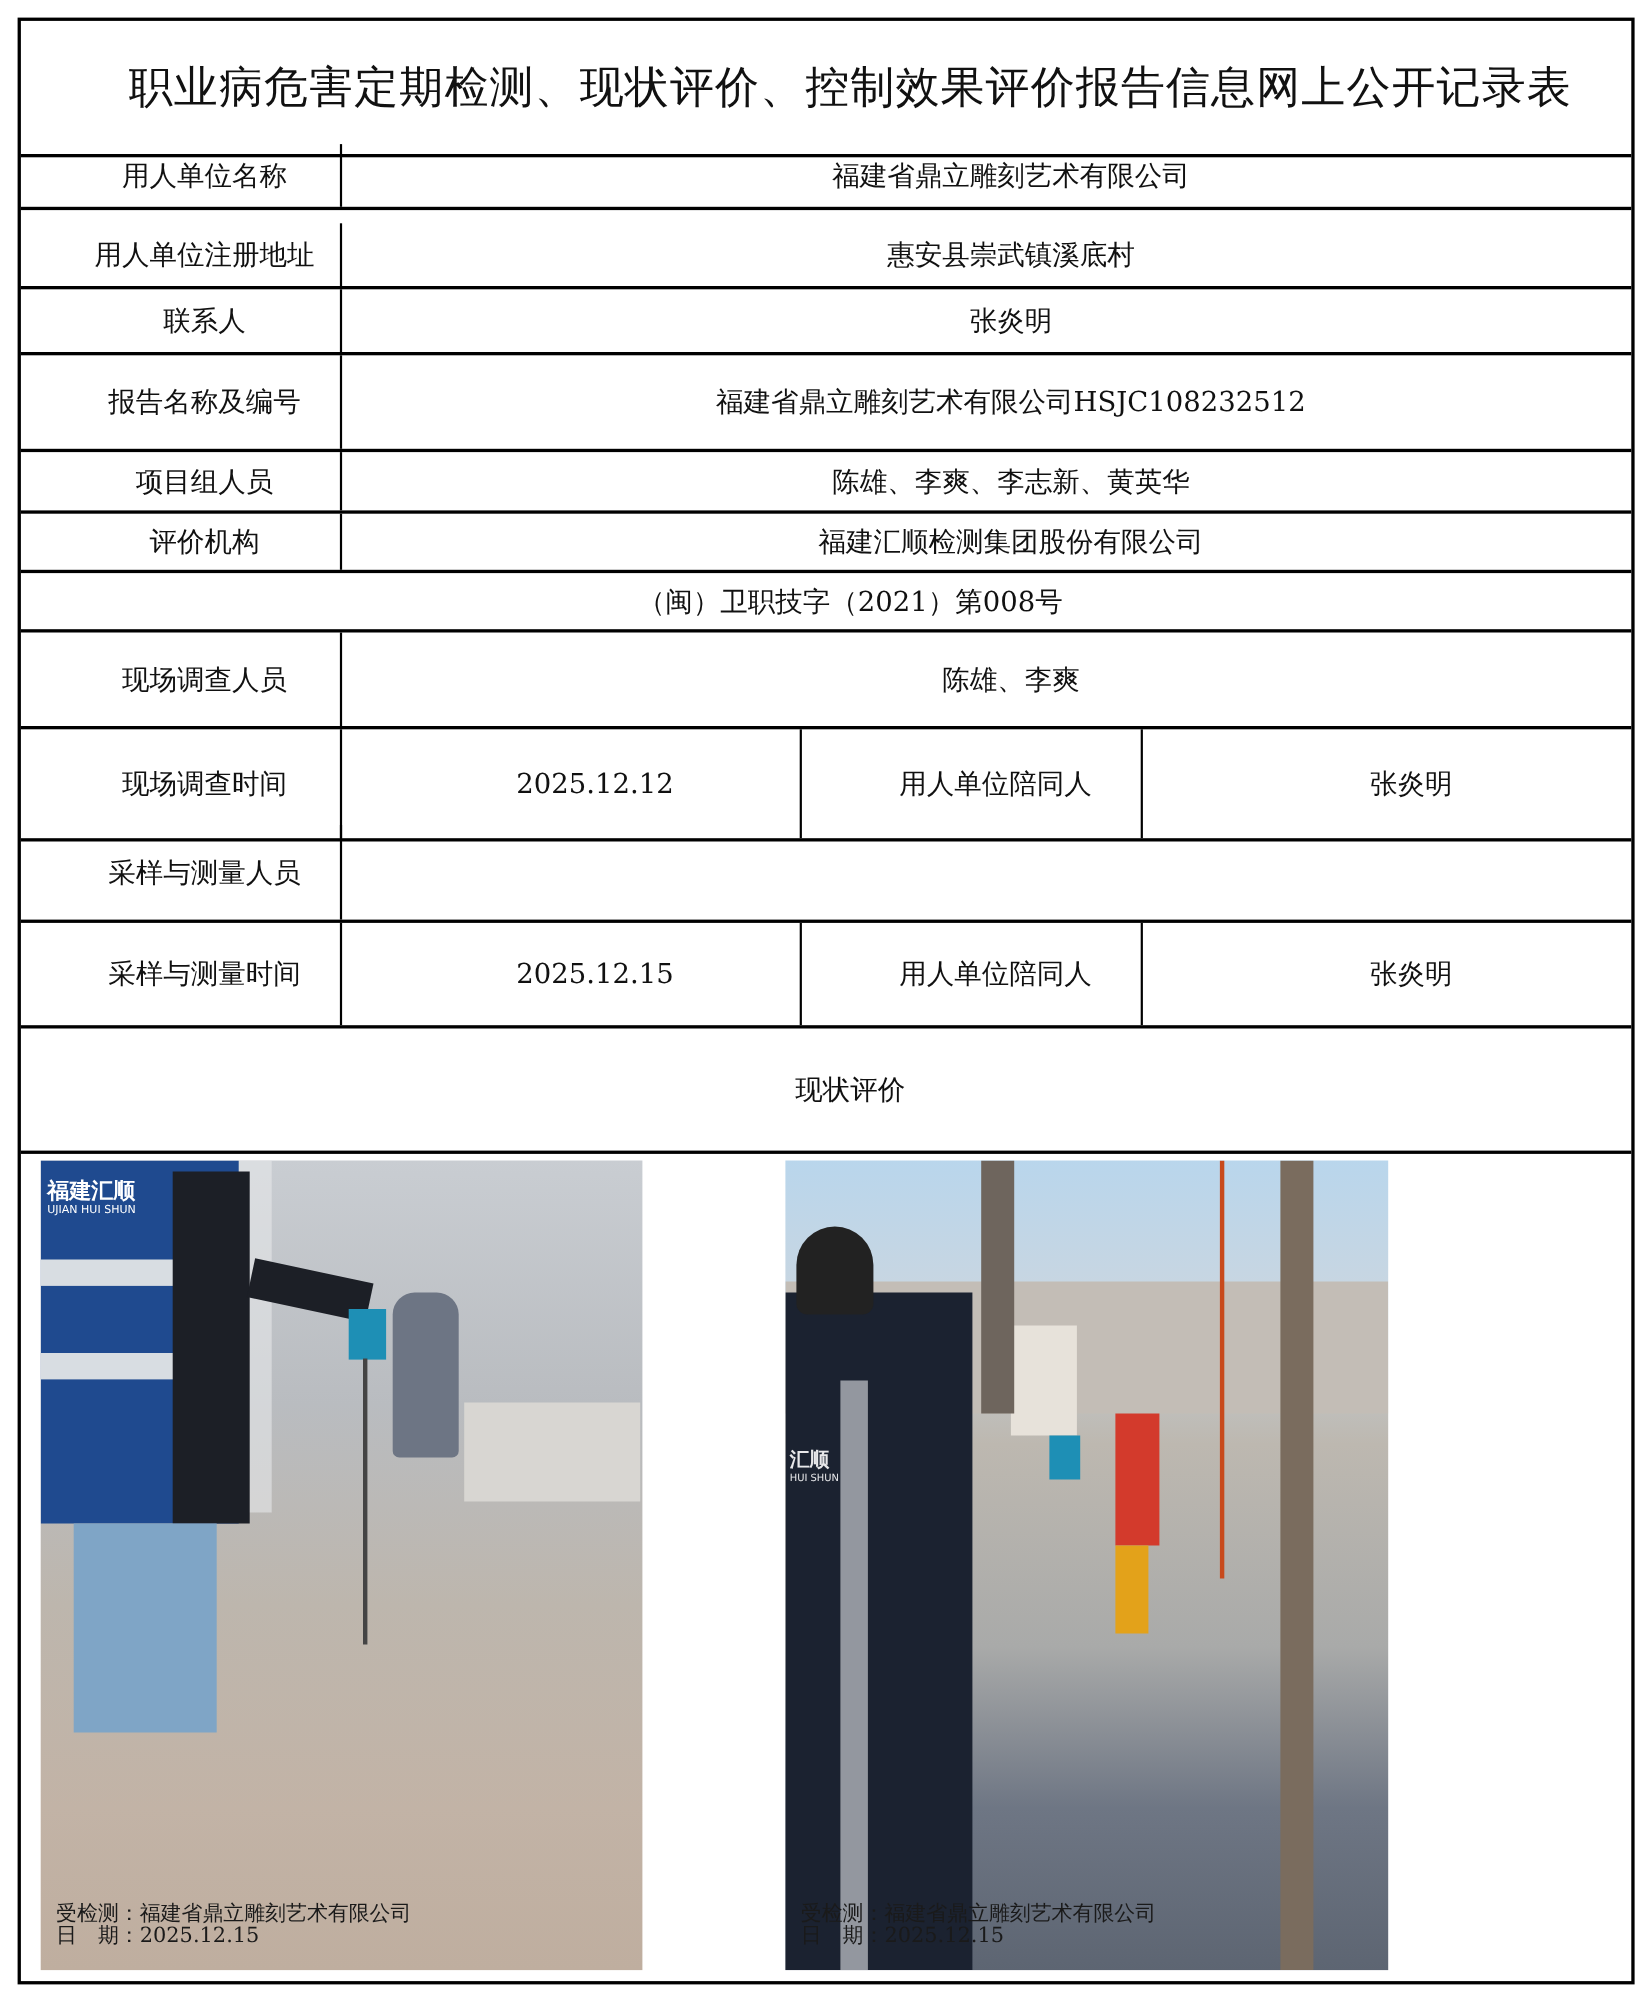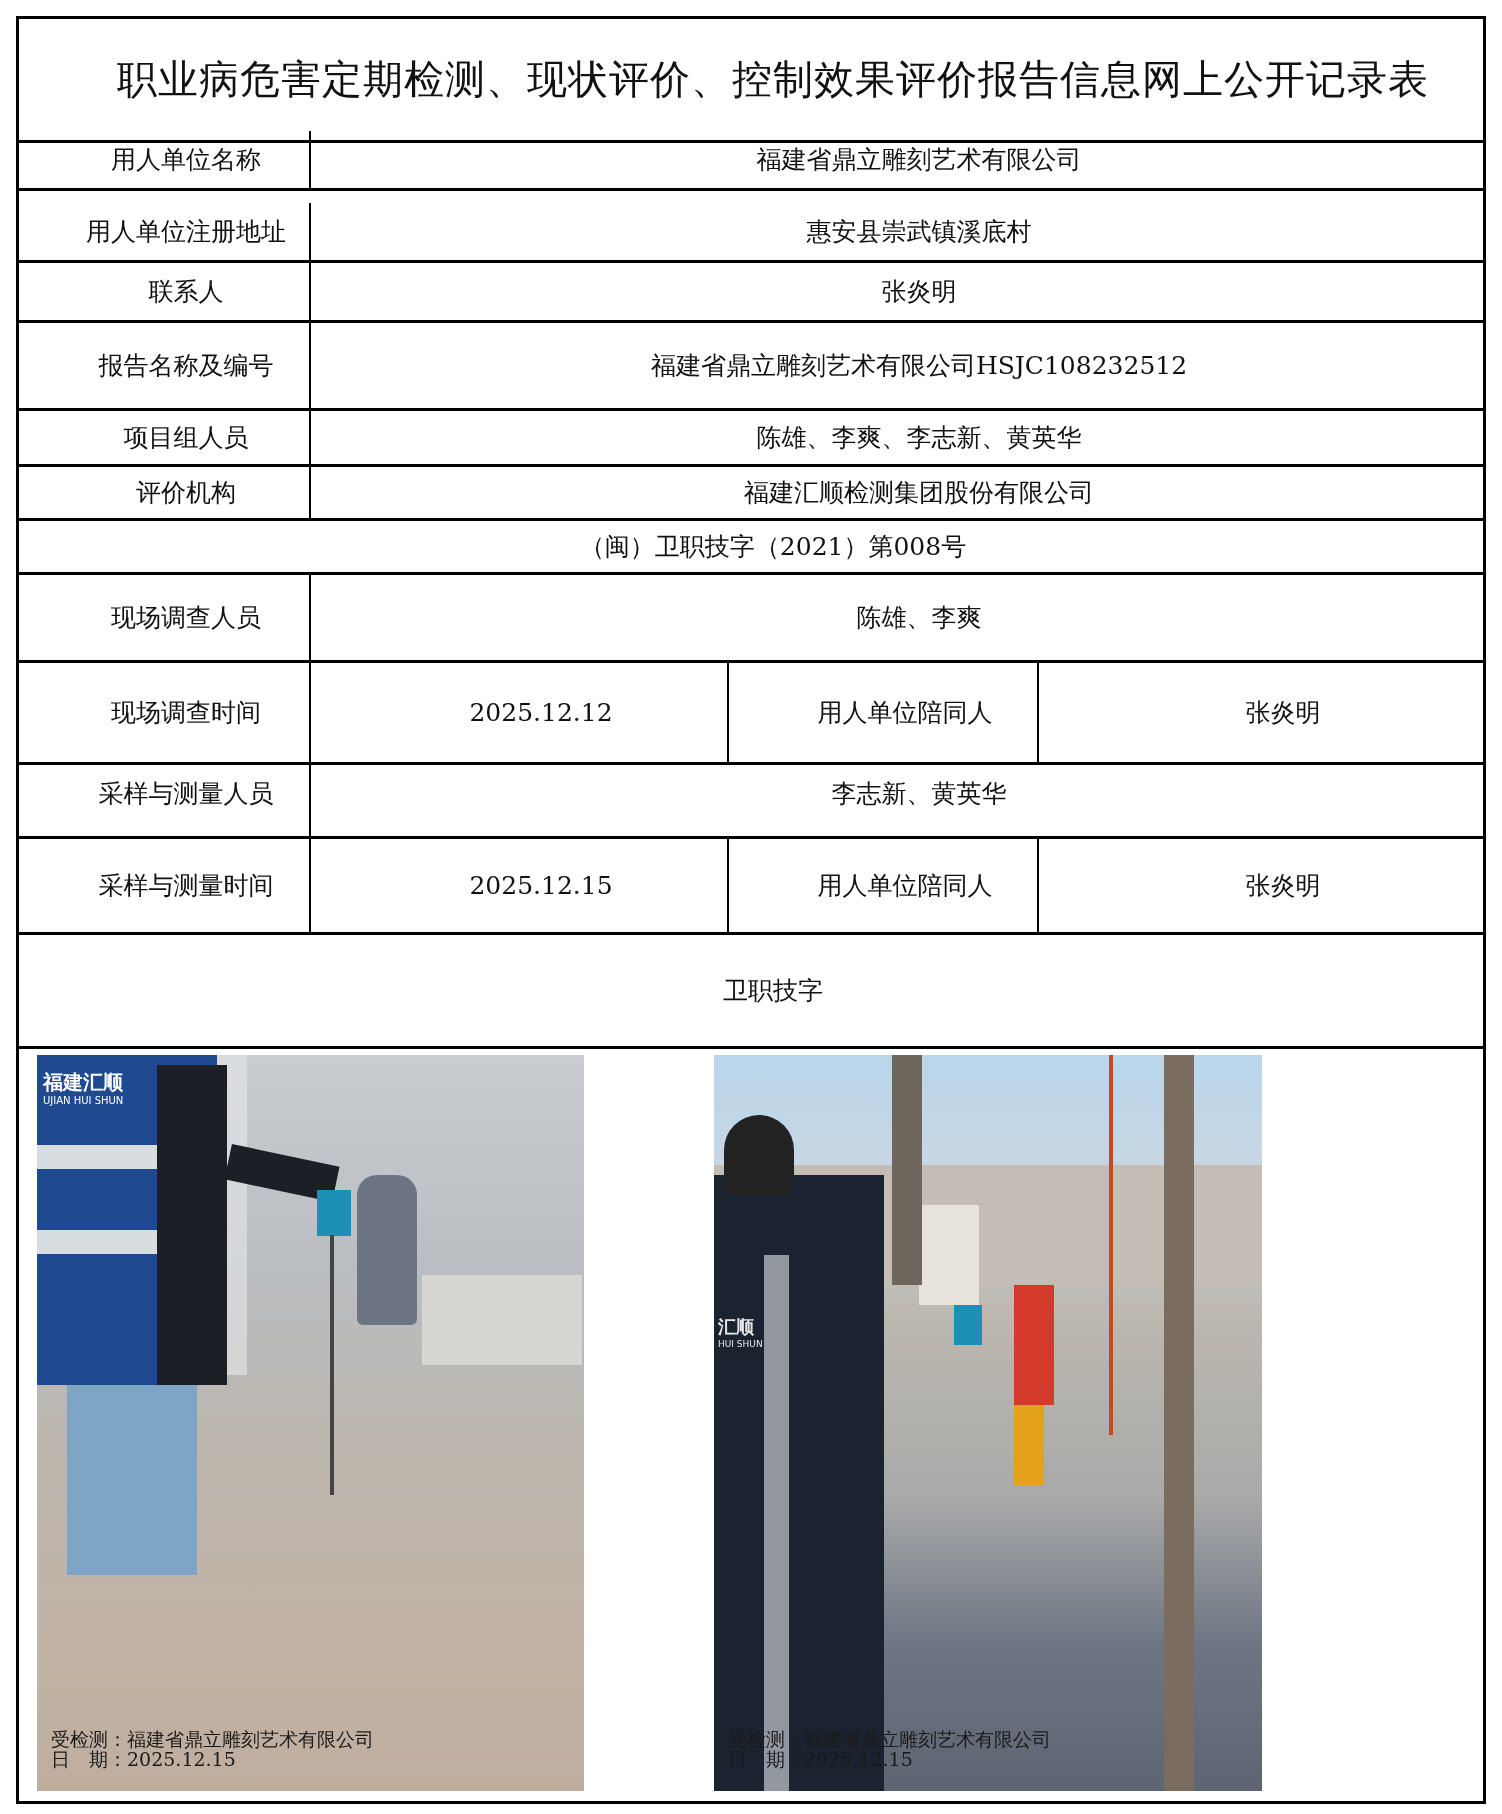--- a/index.html
+++ b/index.html
@@ -73,32 +73,31 @@
 
   <div class="row" style="top:644px;height:102px;">
     <div class="cell label">现场调查时间</div>
     <div class="cell v1">2025.12.12</div>
     <div class="cell v2">用人单位陪同人</div>
     <div class="cell v3">张炎明</div>
   </div>
 
   <div class="row" style="top:731px;height:89px;">
     <div class="cell label">采样与测量人员</div>
-    <div class="cell value">李志新、黄英华</div>
   </div>
 
   <div class="row" style="top:820px;height:96px;">
     <div class="cell label">采样与测量时间</div>
     <div class="cell v1">2025.12.15</div>
     <div class="cell v2">用人单位陪同人</div>
     <div class="cell v3">张炎明</div>
   </div>
 
   <div class="row" style="top:916px;height:114px;">
-    <div class="cell value">卫职技字</div>
+    <div class="cell value">现状评价</div>
   </div>
 
   <div class="photos">
 
     <div class="photo photo-left">
       <div class="shape" style="left:70px;top:0;width:140px;height:320px;background:#e6e8ea;opacity:.6;"></div>
       <div class="shape" style="left:0;top:0;width:180px;height:330px;background:#1f4a8f;"></div>
       <div class="shape" style="left:0;top:90px;width:180px;height:24px;background:#d8dde2;"></div>
       <div class="shape" style="left:0;top:175px;width:180px;height:24px;background:#d8dde2;"></div>
       <div class="shape" style="left:120px;top:10px;width:70px;height:320px;background:#1c1f26;"></div>

